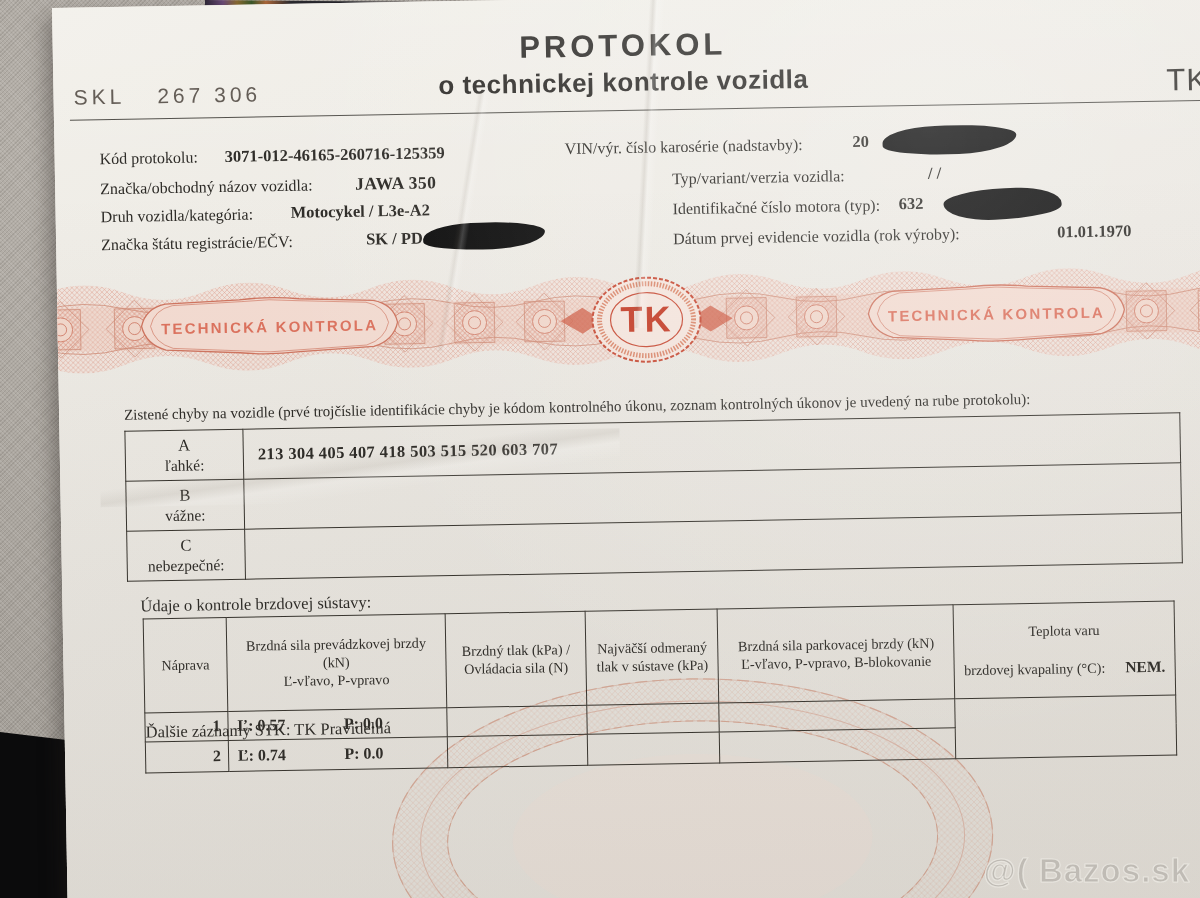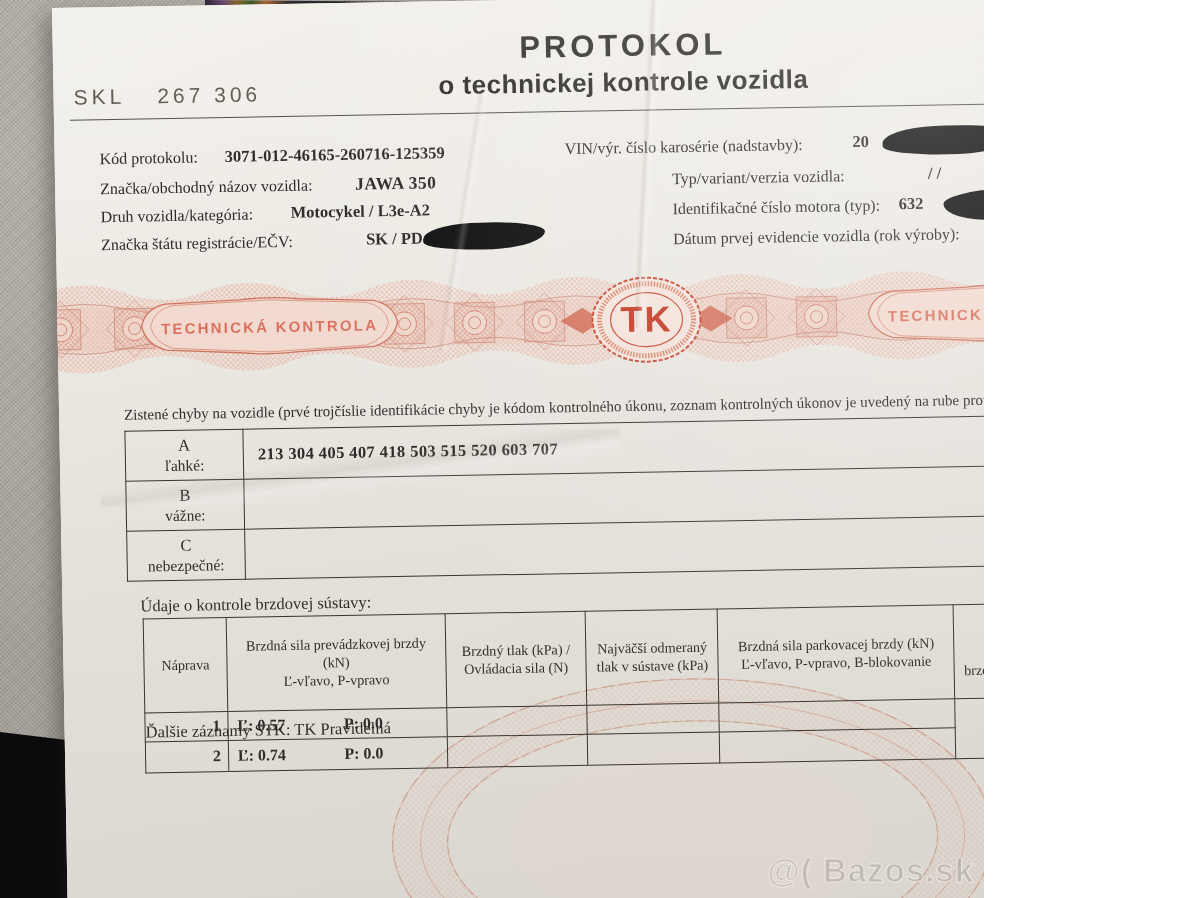--- a/index.html
+++ b/index.html
@@ -1,21 +1,21 @@
 <!DOCTYPE html>
 <html><head>
 <meta charset="utf-8">
 <style>
   html,body{margin:0;padding:0;}
   body{
     width:1200px;height:898px;overflow:hidden;
     font-family:"Liberation Serif",serif;
   }
   .scene{
-    position:relative;width:984px;height:898px;overflow:hidden;
+    position:relative;width:1200px;height:898px;overflow:hidden;
     background-color:#a29d96;
     background-image:
       repeating-linear-gradient(45deg, rgba(255,255,255,.10) 0 1px, rgba(0,0,0,0) 1px 3px),
       repeating-linear-gradient(-45deg, rgba(55,50,45,.12) 0 1px, rgba(0,0,0,0) 1px 3px),
       radial-gradient(circle at 8% 15%, #b6b1aa, #9c9790 70%);
   }
   .top-object{
     position:absolute;left:205px;top:0;width:358px;height:13px;
     background:linear-gradient(90deg,#2e2838 0%,#6a4a78 5%,#8a6a30 9%,#3a5a2a 13%,#b06a3a 17%,#2a2a30 24%,#1e1e24 58%,#15151a 100%);
     transform:rotate(.5deg);transform-origin:left top;

